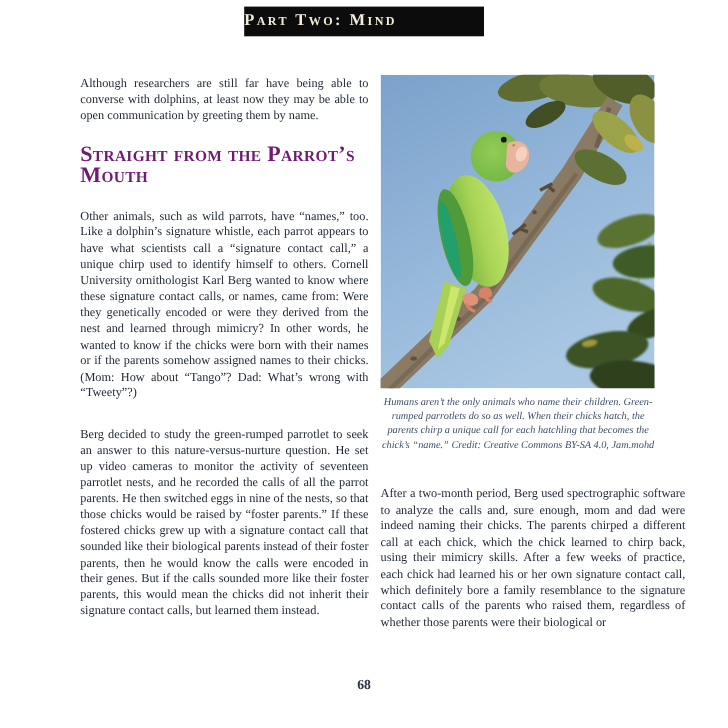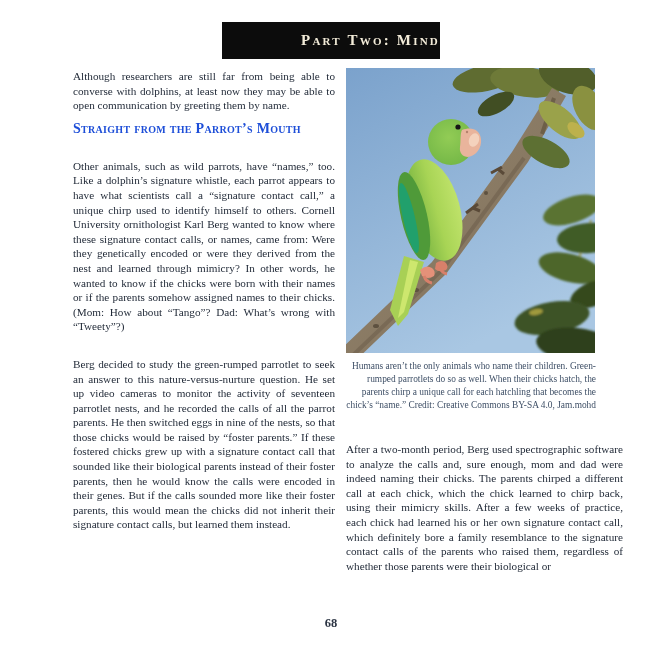--- a/index.html
+++ b/index.html
@@ -5,69 +5,69 @@
   :root{
     --banner-bg:#0c0c0c; --banner-text:#f3ecd9; --body-text:#1d2634;
     --caption-text:#3e4f66; --page-number:#2a3342;
   }
   *{box-sizing:border-box; margin:0; padding:0;}
   html,body{background:#ffffff;}
   body{font-family:"Liberation Serif", serif;}
   .page{position:relative; width:662px; height:662px; background:#ffffff; overflow:hidden;}
 
   .banner{
-    position:absolute; left:222px; top:22px; width:218px; height:37px;
+    position:absolute; left:222px; top:6px; width:218px; height:27px;
     background:var(--banner-bg,#0c0c0c); color:var(--banner-text,#f3ecd9);
-    display:flex; align-items:center; justify-content:flex-end;
+    display:flex; align-items:center; justify-content:flex-start;
   }
   .banner span{
     font-variant:small-caps; letter-spacing:2.2px; font-size:15px; font-weight:bold;
   }
 
   .col{position:absolute; color:var(--body-text,#1d2634);}
   .col-left{left:73px; top:66px; width:262px;}
   .col-right{left:346px; top:68px; width:277px;}
 
   .body-text{
     font-size:11.2px; line-height:14.6px; text-align:justify;
     color:var(--body-text,#1d2634);
   }
   .intro{margin-top:3px;}
   .heading{
-    margin-top:6px; font-variant:small-caps; font-weight:bold;
-    font-size:14px; line-height:19px; letter-spacing:0.3px; color:#1d4ed8;
+    margin-top:18px; font-variant:small-caps; font-weight:bold;
+    font-size:20px; line-height:19px; letter-spacing:0.3px; color:#701a75;
   }
   .after-heading{margin-top:21px;}
   .para-gap{margin-top:23px;}
 
   figure{width:249px;}
   .photo-svg{display:block; width:249px; height:285px;}
   .caption{
     margin-top:7px; width:250px;
-    font-size:9.4px; line-height:13px;
-    color:var(--caption-text,#3e4f66); text-align:right;
+    font-style:italic; font-size:9.4px; line-height:13px;
+    color:var(--caption-text,#3e4f66); text-align:center;
   }
   .right-body{margin-top:30px;}
 
   .page-footer{
     position:absolute; left:0; top:613px; width:662px; text-align:center;
   }
   .page-number{font-size:12.5px; color:var(--page-number,#2a3342);font-weight:bold;}
 </style>
 </head>
 <body>
 
 <div class="page">
 
   <header class="banner">
     <span>Part Two: Mind</span>
   </header>
 
   <section class="col col-left">
-    <p class="body-text intro">Although researchers are still far from being able to converse with dolphins, at least now they may be able to open communication by greeting them by name.</p>
+    <p class="body-text intro">Although researchers are still far have being able to converse with dolphins, at least now they may be able to open communication by greeting them by name.</p>
     <h2 class="heading">Straight from the Parrot’s Mouth</h2>
     <p class="body-text after-heading">Other animals, such as wild parrots, have “names,” too. Like a dolphin’s signature whistle, each parrot appears to have what scientists call a “signature contact call,” a unique chirp used to identify himself to others. Cornell University ornithologist Karl Berg wanted to know where these signature contact calls, or names, came from: Were they genetically encoded or were they derived from the nest and learned through mimicry? In other words, he wanted to know if the chicks were born with their names or if the parents somehow assigned names to their chicks. (Mom: How about “Tango”? Dad: What’s wrong with “Tweety”?)</p>
     <p class="body-text para-gap">Berg decided to study the green-rumped parrotlet to seek an answer to this nature-versus-nurture question. He set up video cameras to monitor the activity of seventeen parrotlet nests, and he recorded the calls of all the parrot parents. He then switched eggs in nine of the nests, so that those chicks would be raised by “foster parents.” If these fostered chicks grew up with a signature contact call that sounded like their biological parents instead of their foster parents, then he would know the calls were encoded in their genes. But if the calls sounded more like their foster parents, this would mean the chicks did not inherit their signature contact calls, but learned them instead.</p>
   </section>
 
   <section class="col col-right">
     <figure>
       <svg class="photo-svg" viewBox="0 0 249 285" role="img">
         <defs>
           <linearGradient id="sky" x1="0" y1="0" x2="0.45" y2="1">

